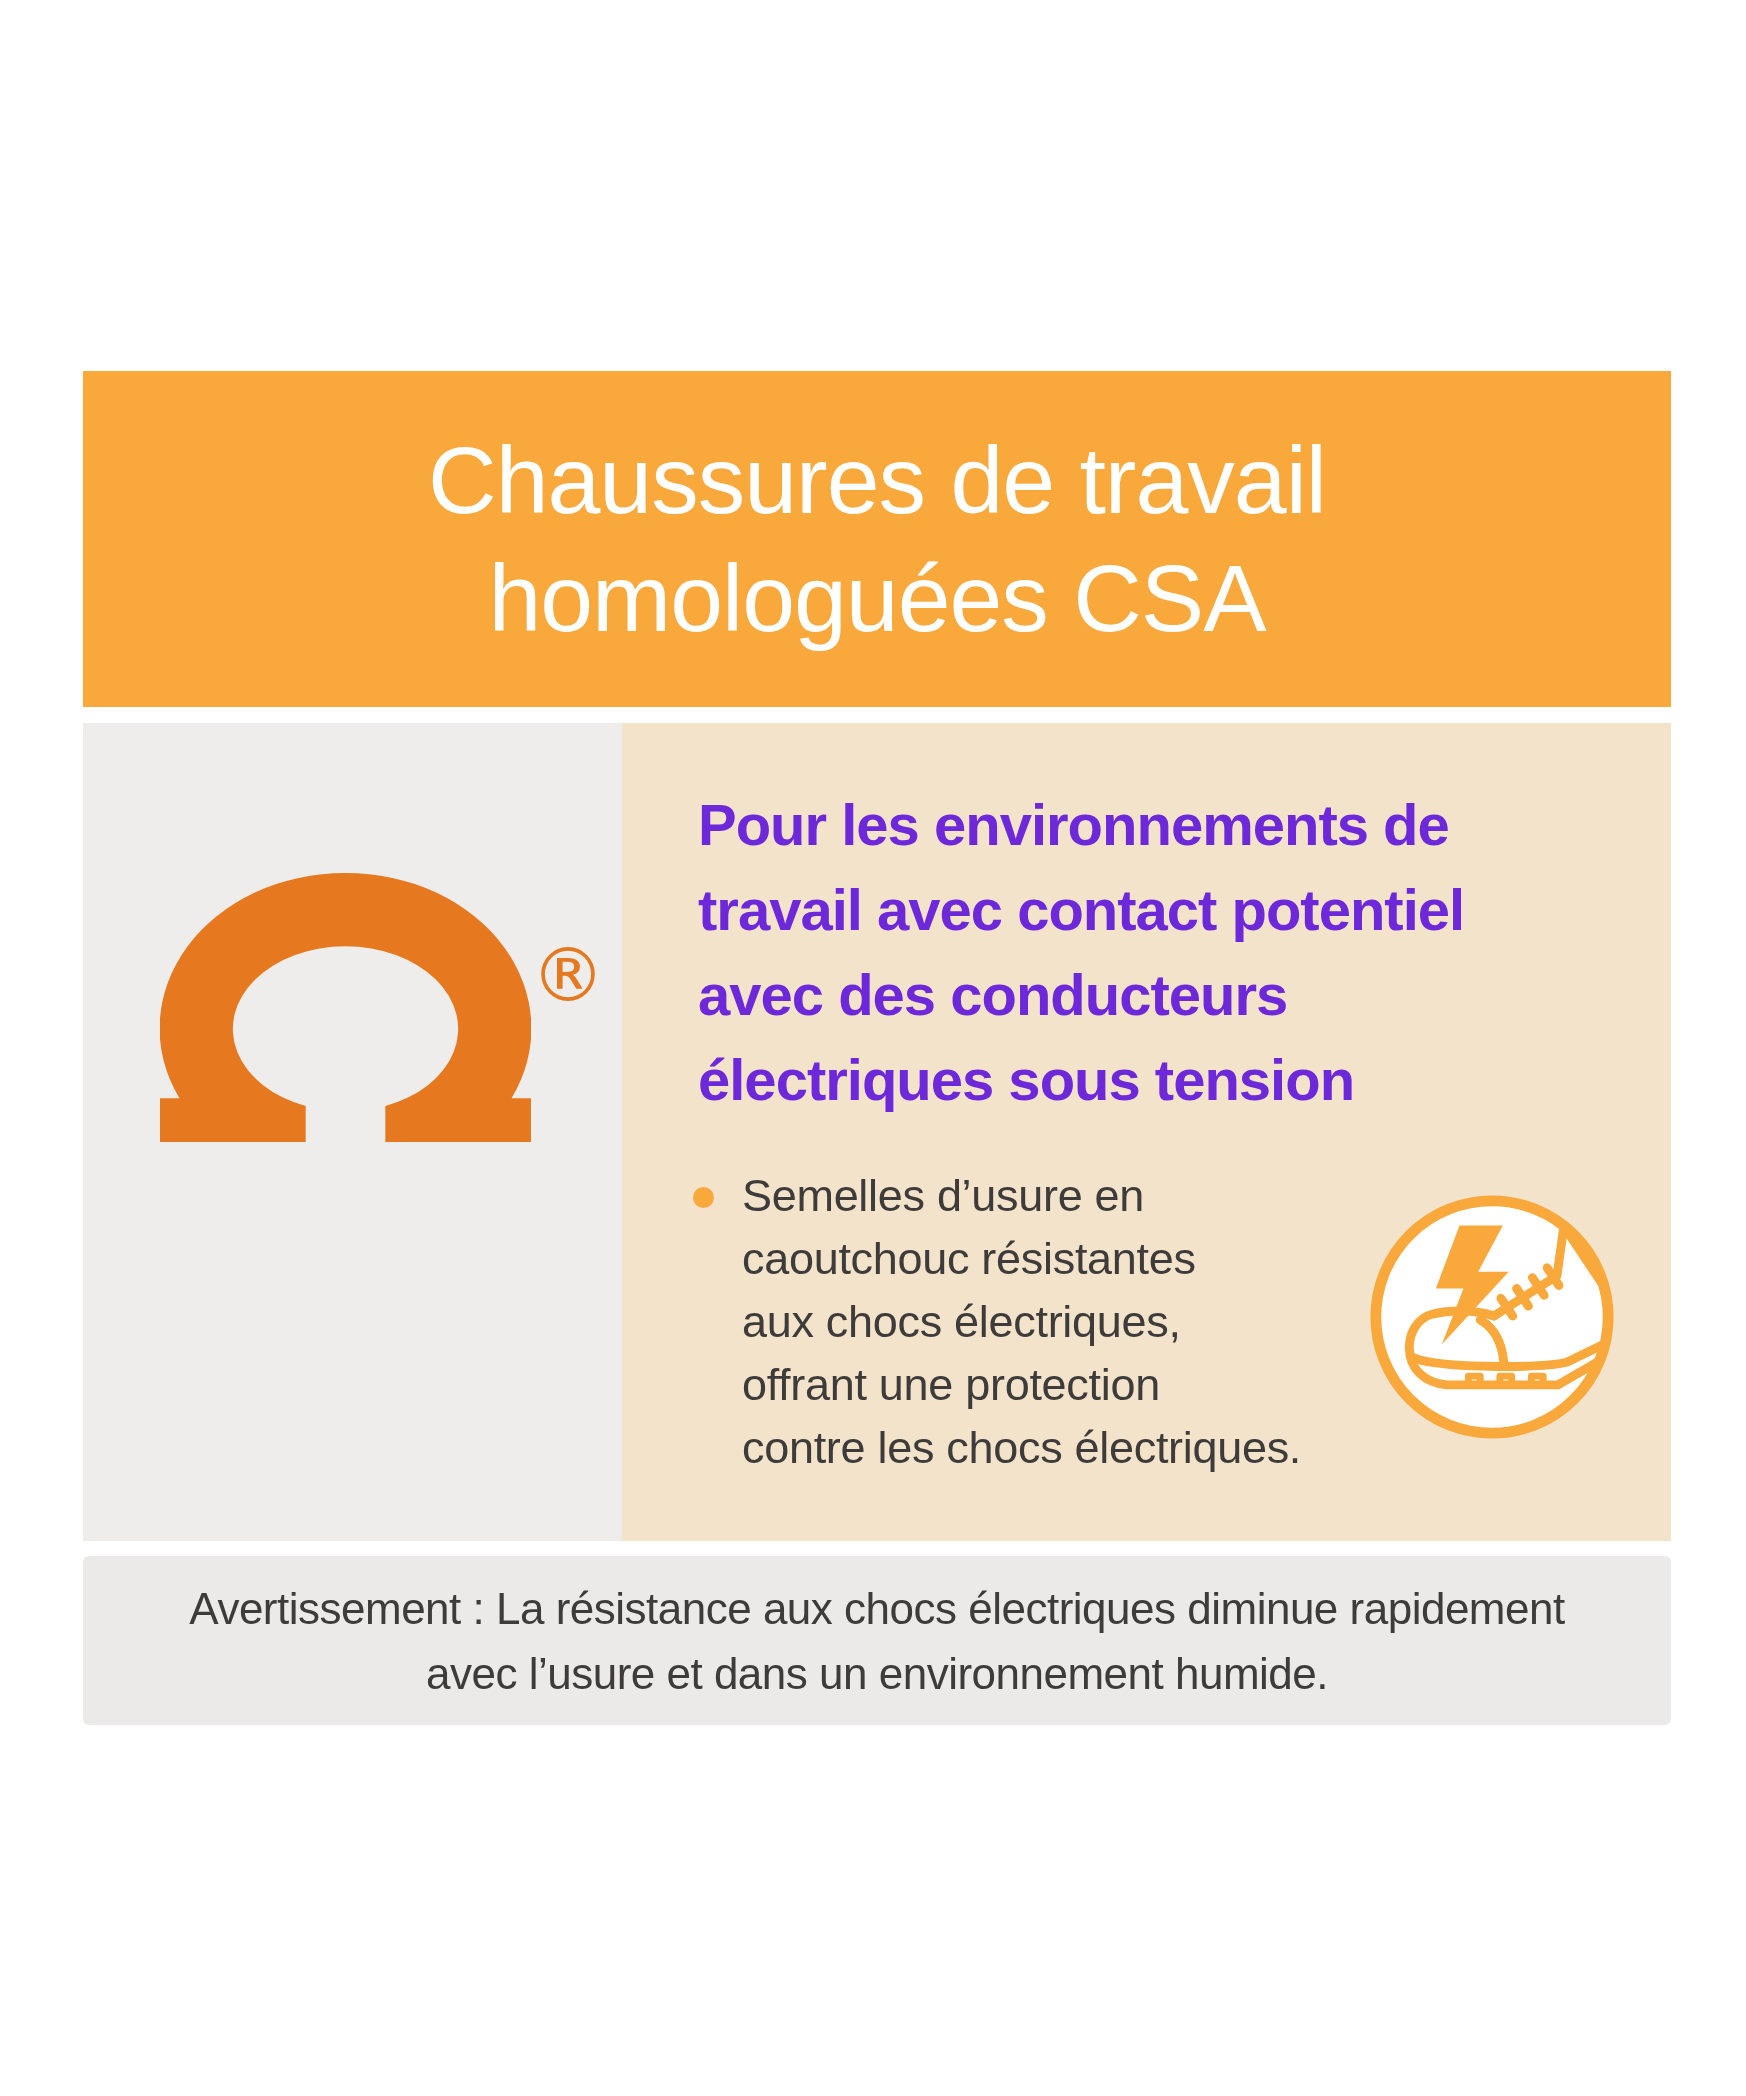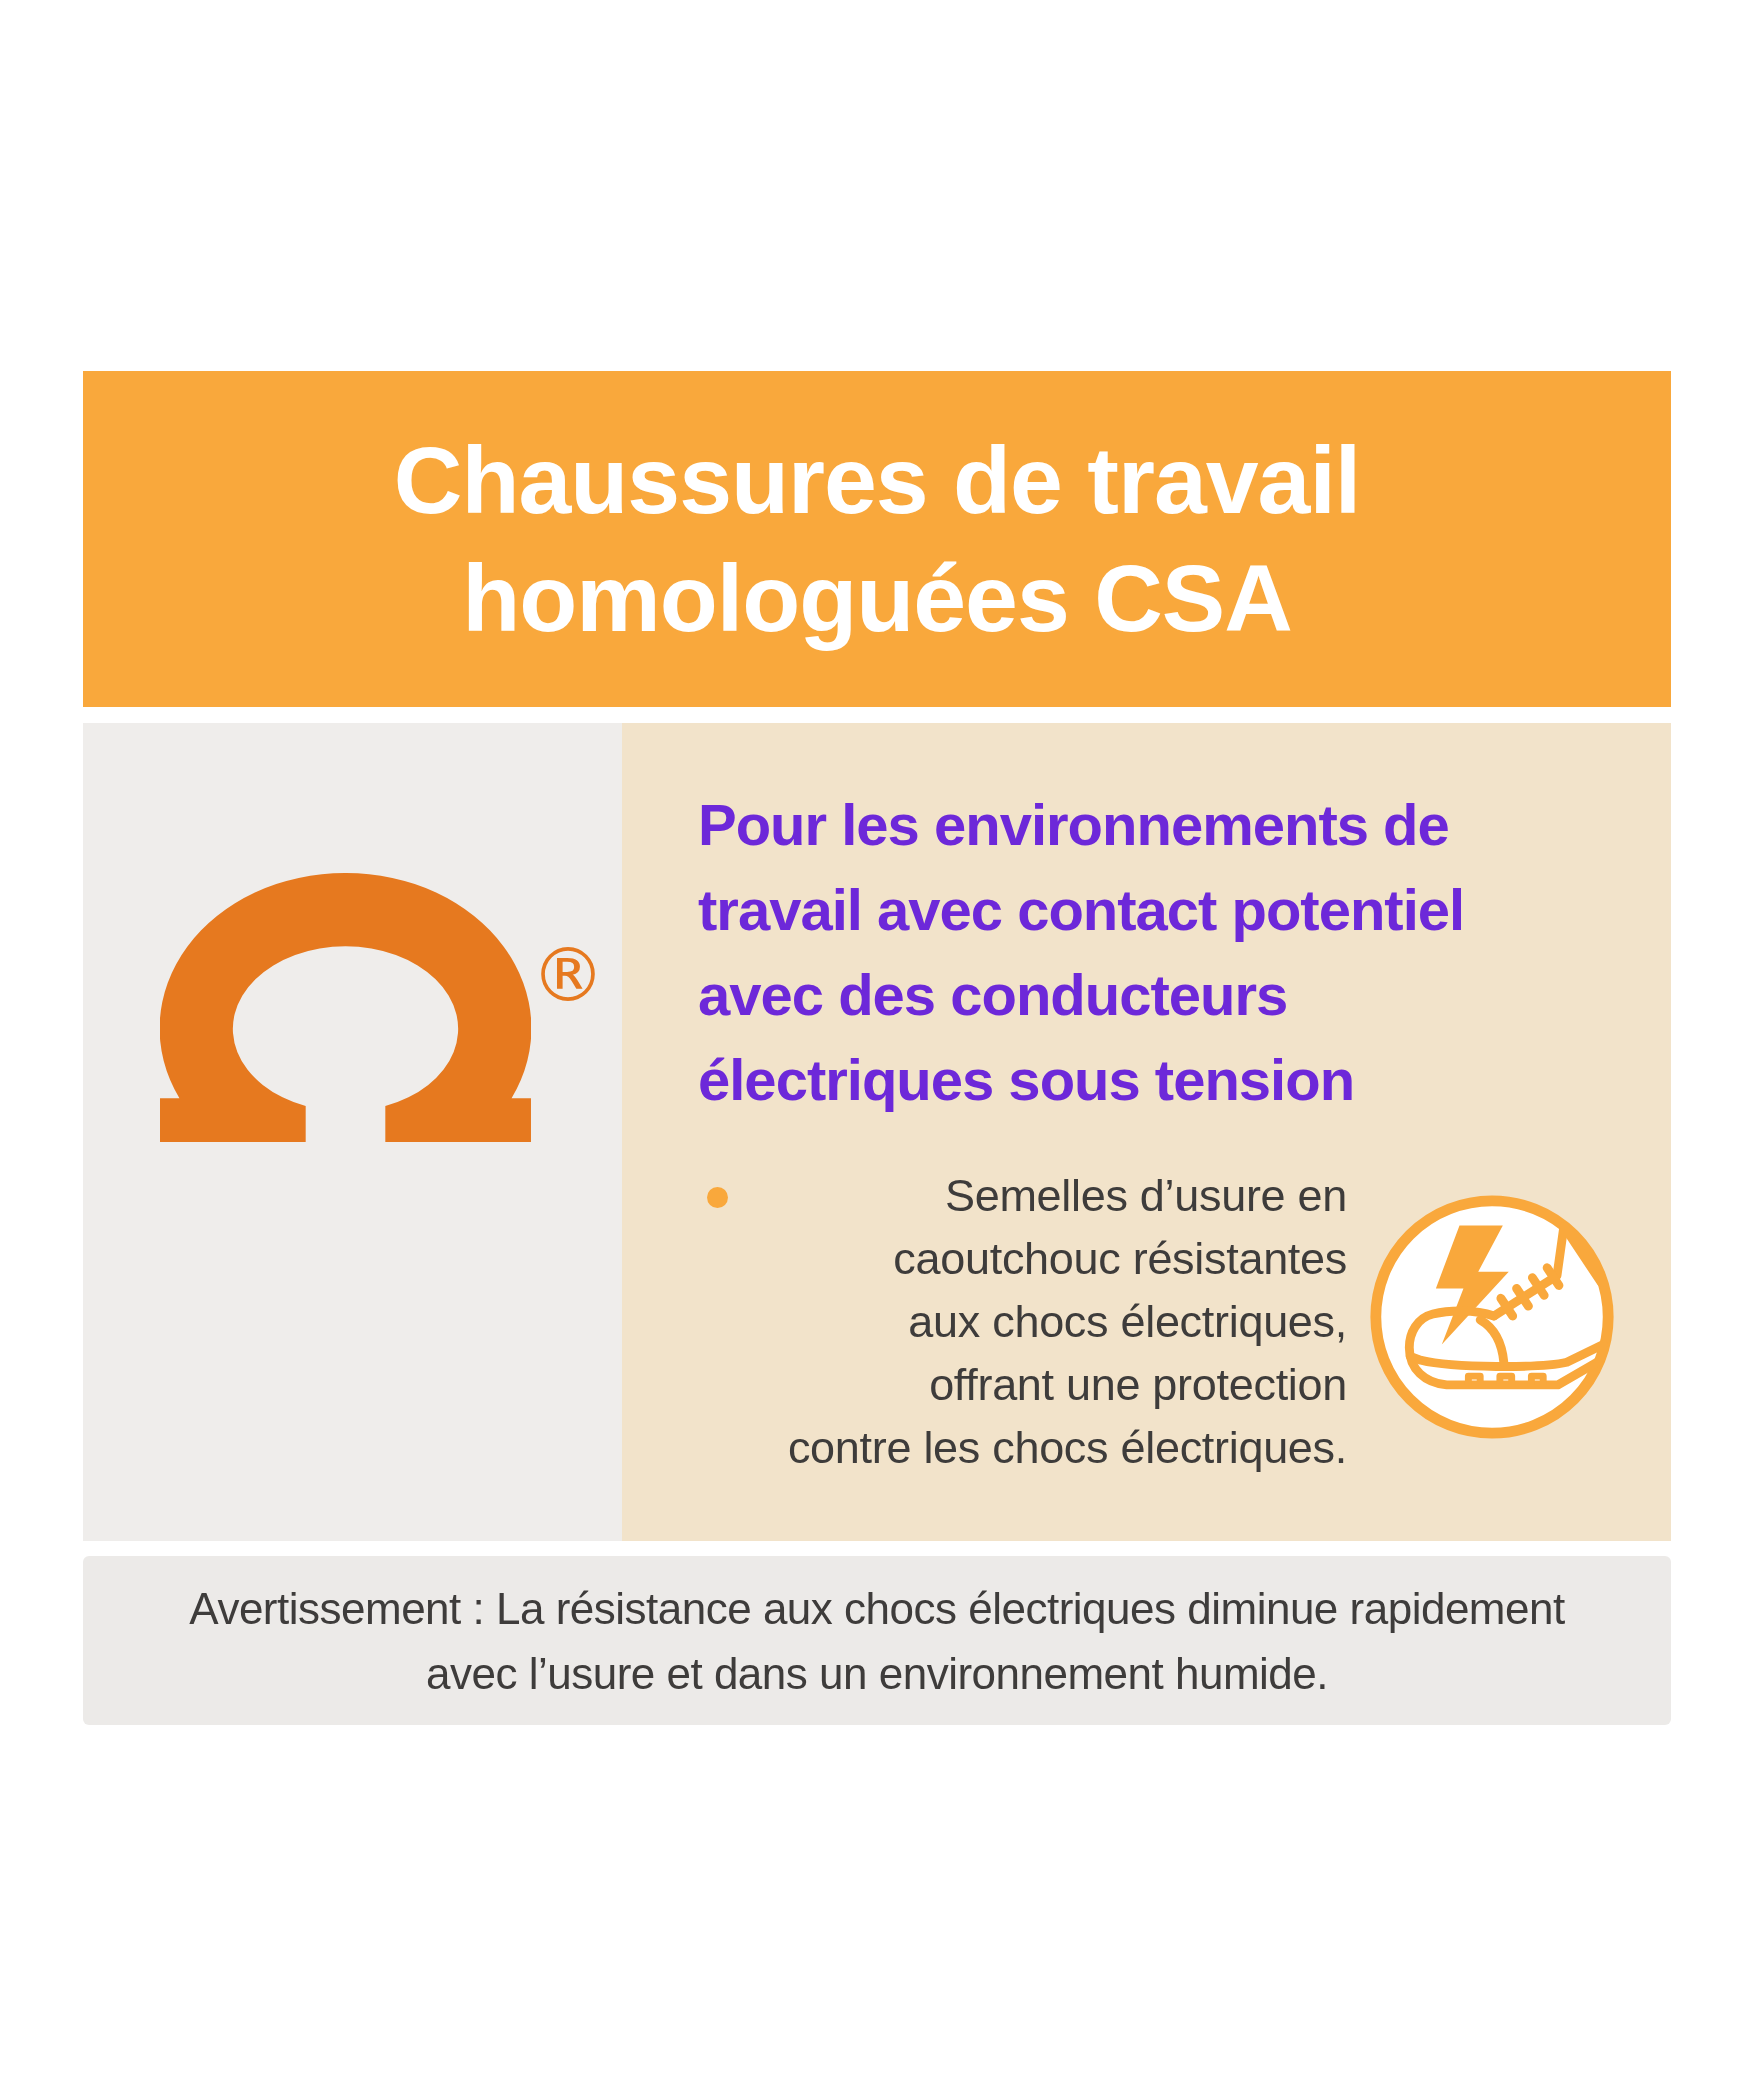--- a/index.html
+++ b/index.html
@@ -6,38 +6,38 @@
   .canvas{
     position:relative;width:1747px;height:2096px;background:#ffffff;overflow:hidden;
     font-family:"Liberation Sans",sans-serif;
   }
   
   .title-banner{
     position:absolute;left:83px;top:371px;width:1588px;height:336px;
     background:#F9A83C;display:flex;align-items:center;justify-content:center;
   }
   .title-banner h1{
-    margin:0;color:#ffffff;font-size:95px;font-weight:bold;line-height:118px;
+    margin:0;color:#ffffff;font-size:95px;font-weight:normal;line-height:118px;
     text-align:center;white-space:pre-line;letter-spacing:-1px;
   }
   
   .panels{position:absolute;left:83px;top:723px;width:1588px;height:818px;display:flex;}
   .left-panel{position:relative;width:539px;height:818px;background:#EFEDEB;flex:0 0 auto;}
   .omega-svg{position:absolute;left:77px;top:150px;width:371px;height:269px;display:block;}
   .reg-mark{
     position:absolute;left:448px;top:215px;color:#E6791F;font-size:74px;line-height:74px;
     font-family:"DejaVu Sans","Liberation Sans",sans-serif;
   }
   .right-panel{position:relative;flex:1 1 auto;background:#F2E3CA;height:818px;}
   .right-panel h2{
     position:absolute;left:76px;top:59px;width:951px;margin:0;
     color:#6d28d9;font-size:58px;font-weight:bold;line-height:85px;
     white-space:pre-line;letter-spacing:-1px;
   }
-  .bullet-row{position:absolute;left:85px;top:441px;width:640px;text-align:right;}
+  .bullet-row{position:absolute;left:71px;top:441px;width:640px;}
   .bullet-dot{
     position:absolute;left:0;top:23px;width:21.3px;height:21.3px;border-radius:50%;
     background:#F9A83C;
   }
   .bullet-text{
     margin:0 0 0 49px;color:#3E3C3B;font-size:45px;font-weight:normal;line-height:63px;
     white-space:pre-line;letter-spacing:-0.3px;
   }
   .boot-icon{position:absolute;left:742px;top:466px;width:256px;height:256px;display:block;}
   

